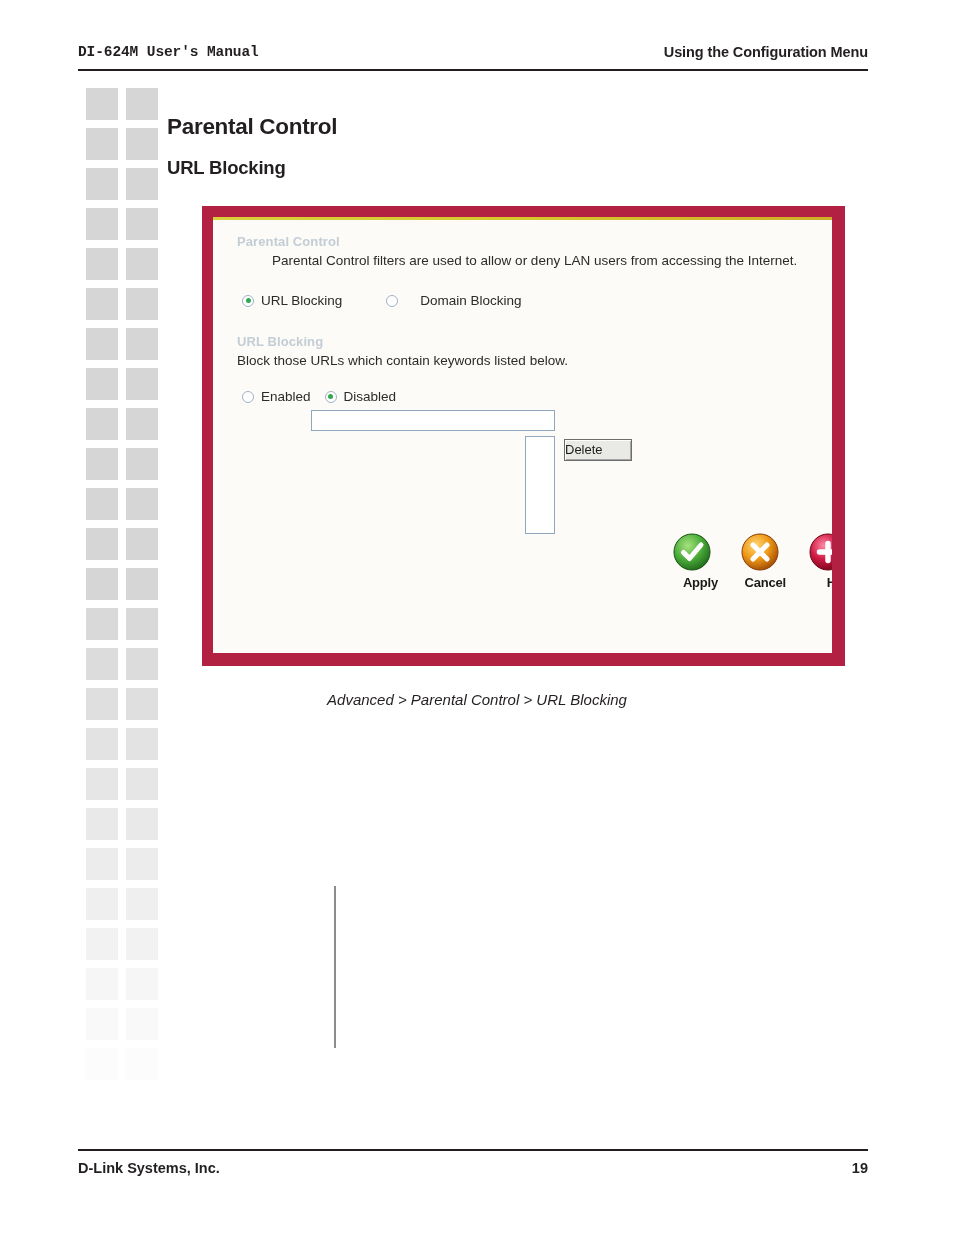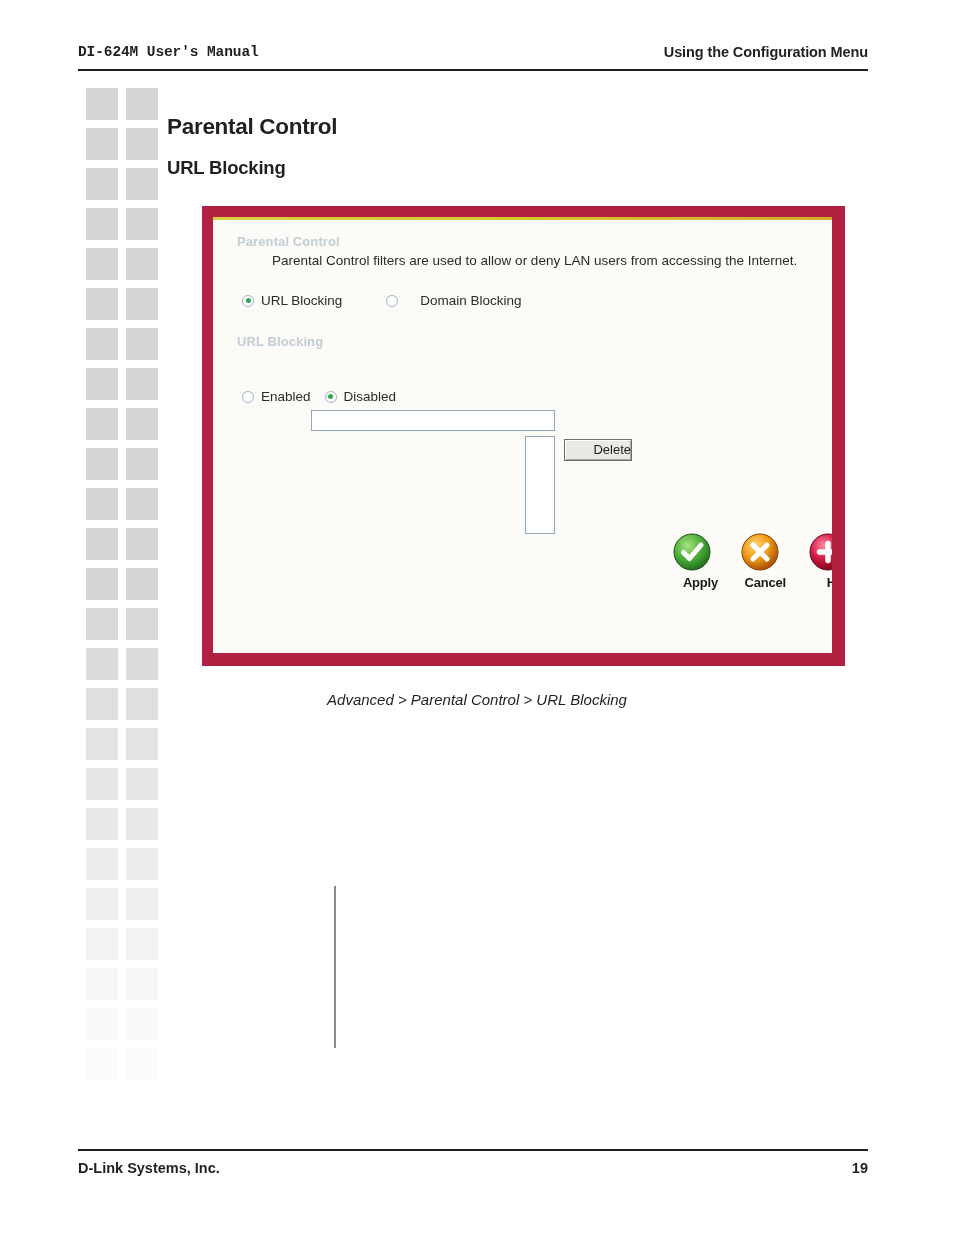--- a/index.html
+++ b/index.html
@@ -193,21 +193,21 @@
     left: 553px;
     top: 424px;
     width: 68px;
     height: 22px;
     background: #e9e9e6;
     border: 1px solid #6d6d6d;
     box-shadow: inset 1px 1px 0 #ffffff, inset -1px -1px 0 #a5a5a5;
     font-size: 13px;
     color: #1d1d1d;
     line-height: 20px;
-    text-align: right;
+    text-align: left;
     box-sizing: border-box;
     font-family: "Liberation Sans", sans-serif;
   }
 
   
   .actions {
     position: absolute;
     left: 655px;
     top: 519px;
     display: flex;
@@ -364,20 +364,21 @@
             <span class="radio-dot on"></span>
             <span>URL Blocking</span>
           </span>
           <span class="radio-opt" style="margin-left:44px;gap:15px;">
             <span class="radio-dot"></span>
             <span>Domain Blocking</span>
           </span>
         </div>
 
         <div class="sec-head" style="left:24px; top:114px;">URL Blocking</div>
+        <div class="sec-desc" style="left:24px; top:133px;">Block those URLs which contain keywords listed below.</div>
 
         <div class="radio-row" style="left:29px; top:169px;justify-content:flex-end;">
           <span class="radio-opt">
             <span class="radio-dot"></span>
             <span>Enabled</span>
           </span>
           <span class="radio-opt" style="margin-left:14px;">
             <span class="radio-dot on"></span>
             <span>Disabled</span>
           </span>

